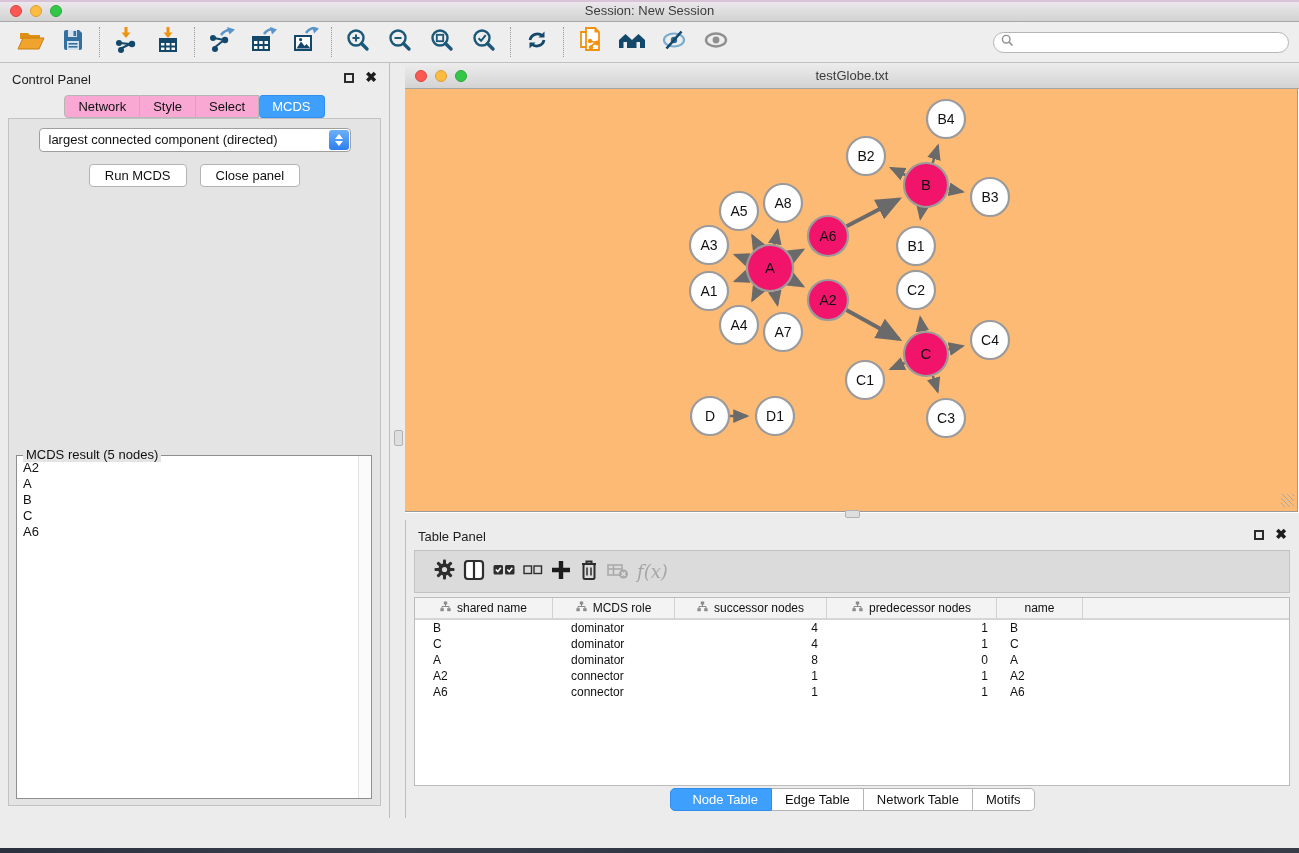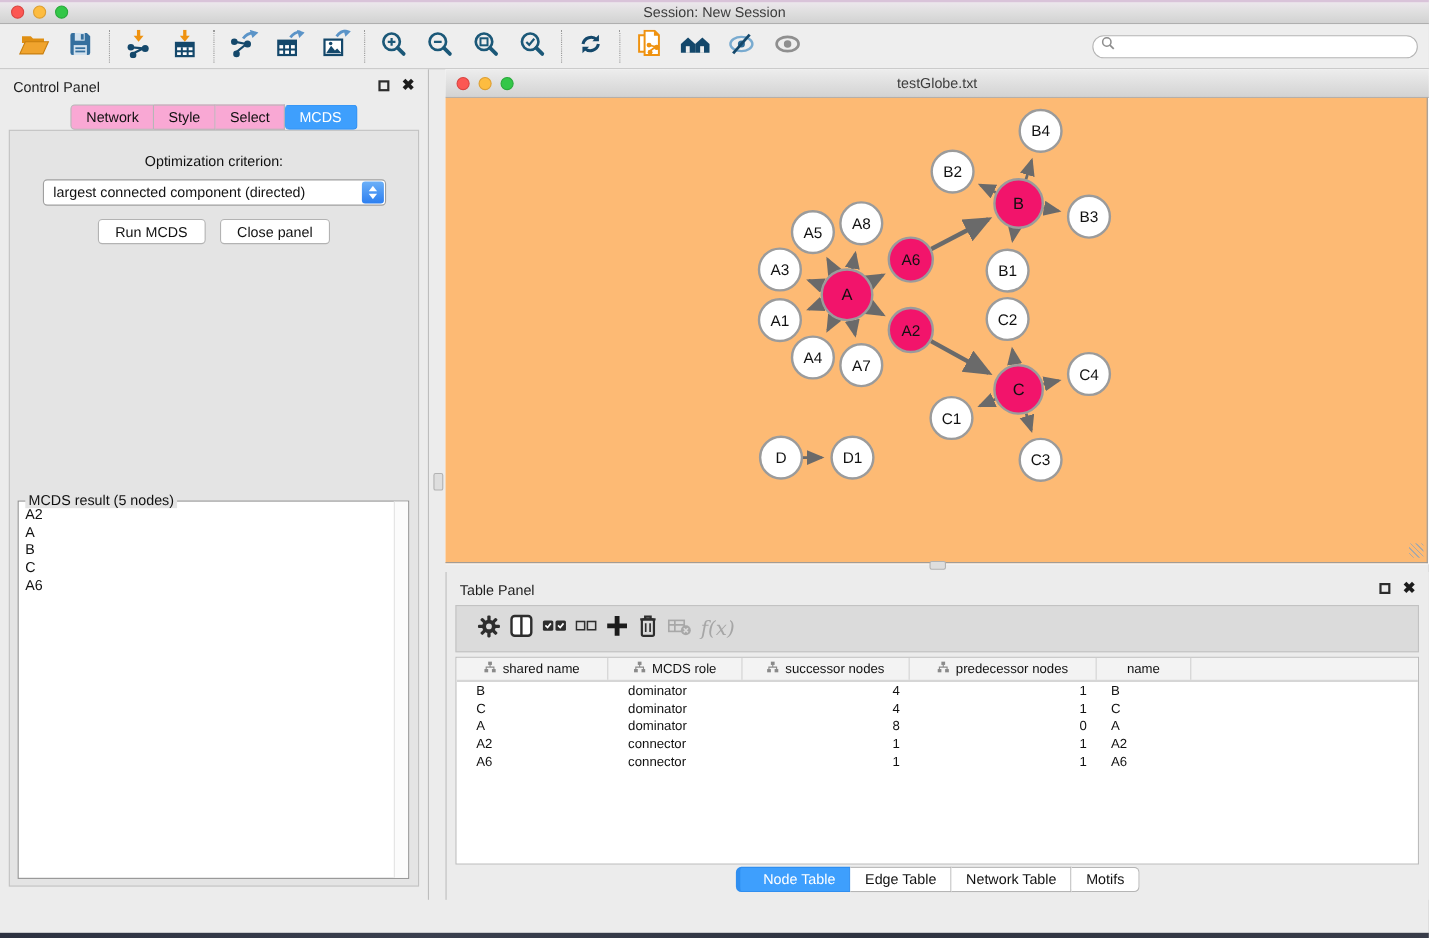--- a/index.html
+++ b/index.html
@@ -90,21 +90,21 @@
   .tp-table { position:absolute; top:77px; left:8px; right:9px; height:189px; background:#fff;
     border:1px solid #bcbcbc; overflow:hidden; }
   .tp-thead { display:flex; height:22px; background:#f3f3f3; border-bottom:2px solid #d6d6d6; }
   .th { display:flex; align-items:center; justify-content:center; gap:6px; font-size:12px;
     color:#111; border-right:1px solid #d2d2d2; }
   .tr { display:flex; height:16px; align-items:center; }
   .td { font-size:12px; color:#111; overflow:hidden; white-space:nowrap; }
   .tp-tabs { position:absolute; top:268px; left:0; right:0; display:flex; justify-content:center; }
   .tp-tab { font-size:13px; padding:3px 13px; background:#fff; border:1px solid #b5b5b5;
     border-left:none; color:#111; }
-  .tp-tab:first-child { border-left:4px solid #15803d; border-radius:5px 0 0 5px;padding-left:21px; }
+  .tp-tab:first-child { border-left:1px solid #15803d; border-radius:5px 0 0 5px;padding-left:21px; }
   .tp-tab:last-child { border-radius:0 5px 5px 0; }
   .tp-tab.active { background:#3e9ffd; color:#fff; border-color:#2f8ef0; }
 
   
   .status-bar { position:absolute; left:0; right:0; bottom:5px; height:30px; background:#ececec;
     border-top:1px solid #bdbdbd; }
   .list-btn { position:absolute; left:10px; top:3px; width:27px; height:24px; background:#f6f6f6;
     border:1px solid #b5b5b5; border-radius:3px; display:flex; align-items:center; justify-content:center; }
   .memory-btn { position:absolute; right:12px; top:3px; height:24px; background:#fff;
     border:1px solid #b5b5b5; border-radius:3px; display:flex; align-items:center; gap:7px;
@@ -291,21 +291,20 @@
         <div class="close-btn">✖</div>
       </div>
     </div>
     <div class="cp-tabs" id="cp-tabs">
         <div class="cp-tab">Network</div>
         <div class="cp-tab">Style</div>
         <div class="cp-tab">Select</div>
         <div class="cp-tab active">MCDS</div>
       </div>
     <div class="cp-content">
-      <div class="opt-label">Optimization criterion:</div>
       <div class="criterion">
         <span>largest connected component (directed)</span>
         <span class="spinner">
           <svg width="8" height="5" viewBox="0 0 8 5">
               <path d="M0 5l4-5 4 5z" fill="#fff"></path>
             </svg>
           <svg width="8" height="5" viewBox="0 0 8 5">
               <path d="M0 0l4 5 4-5z" fill="#fff"></path>
             </svg>
         </span>

